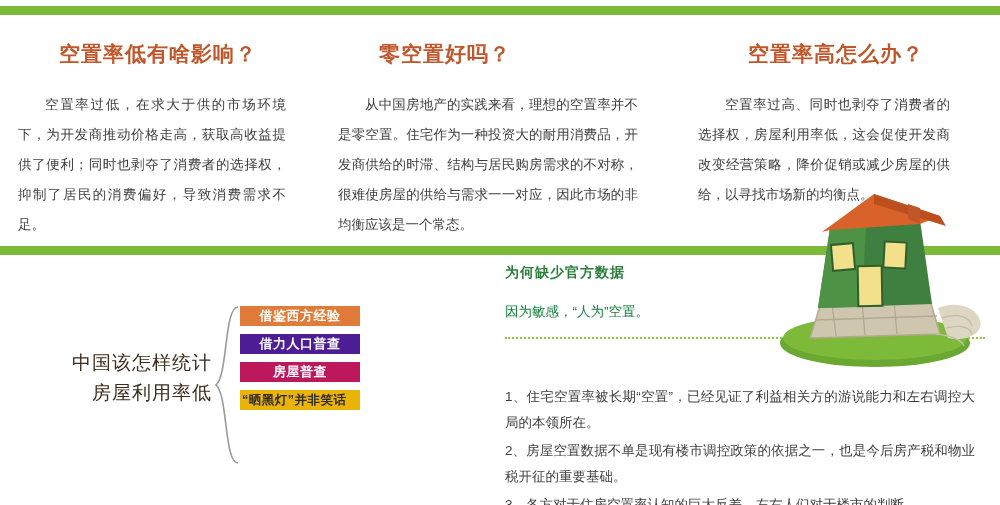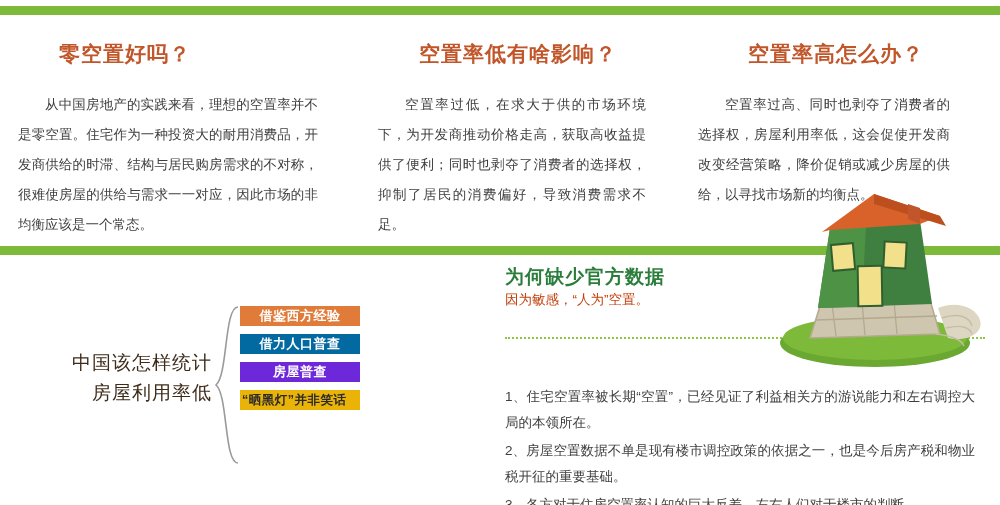--- a/index.html
+++ b/index.html
@@ -89,46 +89,46 @@
     margin-bottom: 8px;
     color: #ffffff;
     font-size: 13px;
     font-weight: bold;
     display: flex;
     align-items: center;
     justify-content: center;
     letter-spacing: 0.5px;
   }
   .chip-1 { background: #e07b39; }
-  .chip-2 { background: #0369a1; }
-  .chip-3 { background: #6d28d9; }
+  .chip-2 { background: #4c1d95; }
+  .chip-3 { background: #be185d; }
   .chip-4 {
     background: #eab308;
     color: #2a2a2a;
     font-weight: bold;
     font-size: 12.5px;
     justify-content: flex-start;
     padding-left: 2px;
   }
 
   
   .r-head {
     position: absolute;
     color: #2b7d3c;
-    font-size: 19px;
+    font-size: 14px;
     font-weight: bold;
     letter-spacing: 1px;
   }
   .r-head-1 { left: 505px; top: 264px; }
   .r-head-2 { left: 505px; top: 352px; }
 
   .r-sub {
     position: absolute;
-    left: 505px; top: 288px;
-    color: #c2410c;
+    left: 505px; top: 300px;
+    color: #15803d;
     font-size: 13.5px;
     line-height: 24px;
   }
 
   .dotted {
     position: absolute;
     left: 505px; top: 337px;
     width: 480px;
     border-top: 2px dotted #8dc63f;
   }
@@ -153,28 +153,28 @@
 </head>
 <body>
 
 <div class="page">
 
   <div class="rule rule-top"></div>
   <div class="rule rule-mid"></div>
 
   <div class="top-cols">
 
+    <div class="col col-2">
+      <div class="col-head">空置率低有啥影响？</div>
+      <div class="col-body">空置率过低，在求大于供的市场环境下，为开发商推动价格走高，获取高收益提供了便利；同时也剥夺了消费者的选择权，抑制了居民的消费偏好，导致消费需求不足。</div>
+    </div>
+
     <div class="col col-1">
       <div class="col-head">零空置好吗？</div>
       <div class="col-body">从中国房地产的实践来看，理想的空置率并不是零空置。住宅作为一种投资大的耐用消费品，开发商供给的时滞、结构与居民购房需求的不对称，很难使房屋的供给与需求一一对应，因此市场的非均衡应该是一个常态。</div>
-    </div>
-
-    <div class="col col-2">
-      <div class="col-head">空置率低有啥影响？</div>
-      <div class="col-body">空置率过低，在求大于供的市场环境下，为开发商推动价格走高，获取高收益提供了便利；同时也剥夺了消费者的选择权，抑制了居民的消费偏好，导致消费需求不足。</div>
     </div>
 
     <div class="col col-3">
       <div class="col-head">空置率高怎么办？</div>
       <div class="col-body">空置率过高、同时也剥夺了消费者的选择权，房屋利用率低，这会促使开发商改变经营策略，降价促销或减少房屋的供给，以寻找市场新的均衡点。</div>
     </div>
 
   </div>
 
   <div class="left-title">

